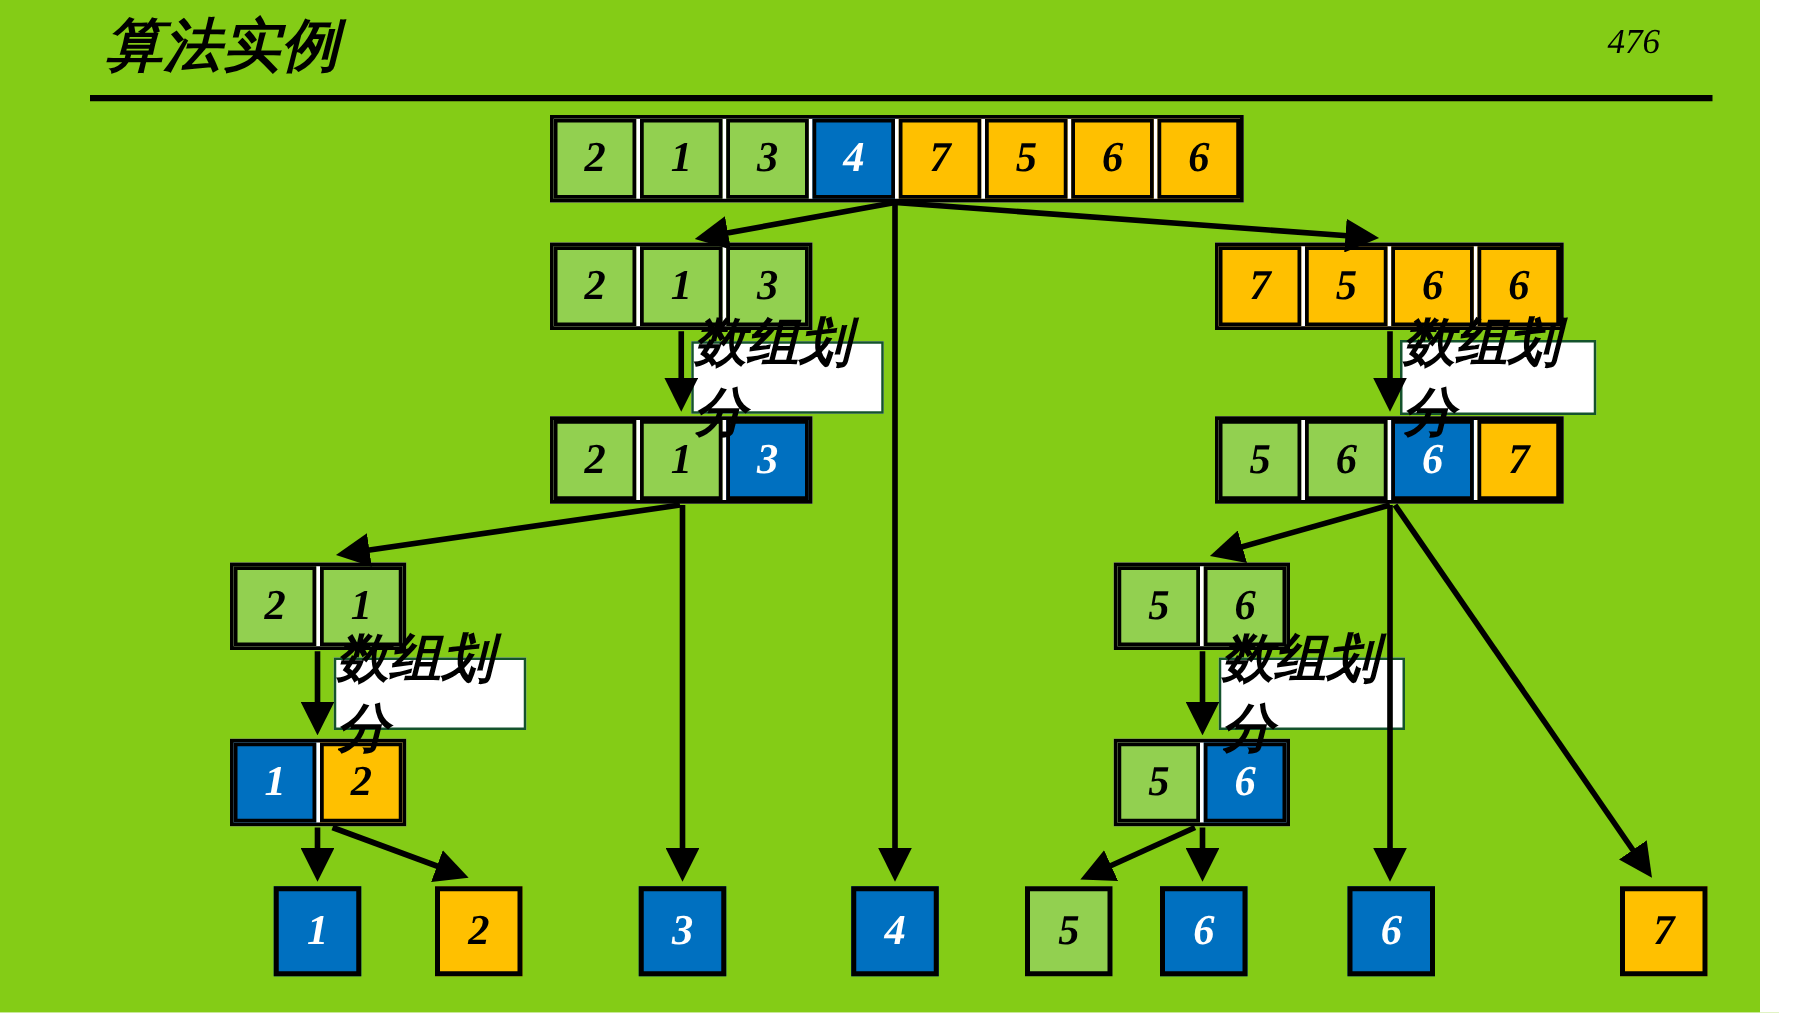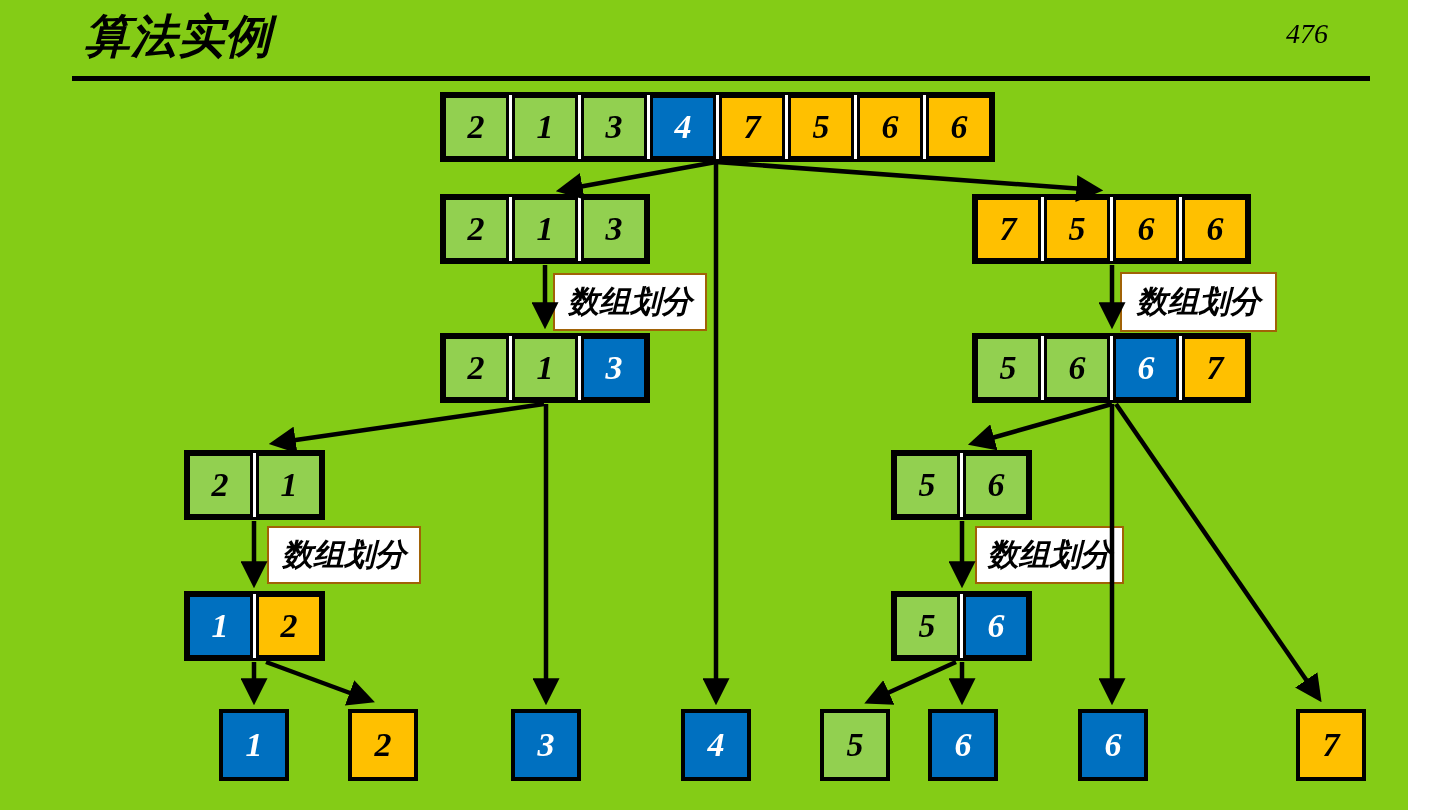--- a/index.html
+++ b/index.html
@@ -13,21 +13,21 @@
   .array{position:absolute;display:flex;gap:3px;border:3px solid var(--ink);background:#fff;z-index:2;}
   .cell{width:60px;height:58px;border:3px solid var(--ink);display:flex;align-items:center;justify-content:center;
         font-family:"Liberation Serif","DejaVu Serif",serif;font-size:34px;font-weight:bold;}
   .leaf{position:absolute;top:709px;width:62px;height:64px;border:4px solid var(--ink);display:flex;
         align-items:center;justify-content:center;z-index:2;
         font-family:"Liberation Serif","DejaVu Serif",serif;font-size:34px;font-weight:bold;}
   .cell[data-color="green"],.leaf[data-color="green"]{background:var(--green);color:#000;}
   .cell[data-color="blue"],.leaf[data-color="blue"]{background:var(--blue);color:#fff;}
   .cell[data-color="orange"],.leaf[data-color="orange"]{background:var(--orange);color:#000;}
   .plabel{position:absolute;display:flex;align-items:center;justify-content:center;
-        border:2px solid #a16207;background:#fff;font-size:31px;font-weight:bold;color:var(--ink);z-index:3;
+        border:2px solid #14532d;background:#fff;font-size:42px;font-weight:bold;color:var(--ink);z-index:3;
         font-family:"Liberation Sans","DejaVu Sans",sans-serif;}
   .arrows{position:absolute;left:0;top:0;z-index:5;pointer-events:none;}
 </style>
 </head>
 <body>
 
 <div class="stage">
 
   <div class="title">算法实例</div>
   <div class="page-number">476</div>

